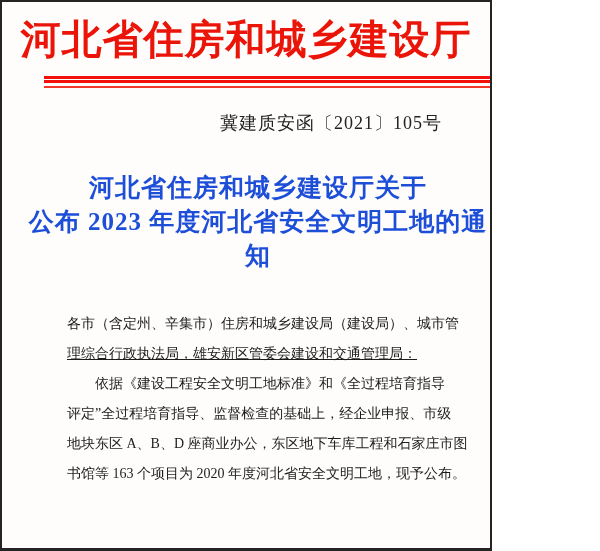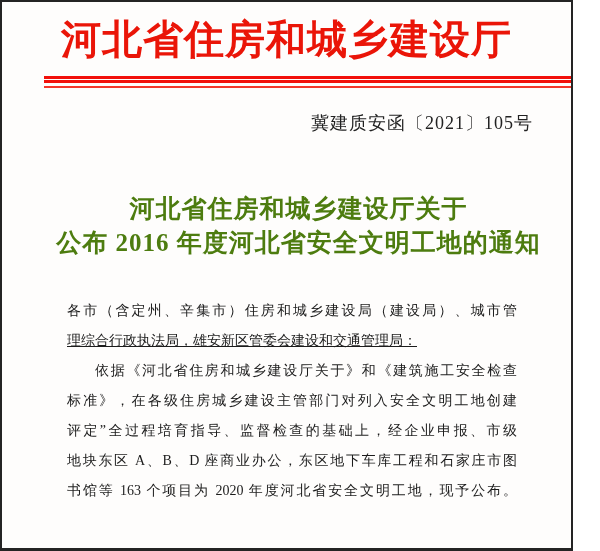--- a/index.html
+++ b/index.html
@@ -2,21 +2,21 @@
 <html lang="zh"><head>
 <meta charset="utf-8">
 <style>
   html, body {
     margin: 0;
     padding: 0;
     background: #ffffff;
   }
   .page {
     position: relative;
-    width: 573px;
+    width: 492px;
     height: 551px;
     box-sizing: border-box;
     border: 2px solid #242424;
     border-bottom-width: 3px;
     background: #fefdfc;
     overflow: hidden;
     font-family: "Liberation Serif", "DejaVu Serif", serif;
     color: #1a1a1a;
   }
   .agency {
@@ -32,33 +32,33 @@
     margin-top: 11px;
     margin-left: 42px;
     width: 528px;
   }
   .rule-a { height: 3px; background: #f2100a; }
   .rule-b { height: 3px; background: #f2100a; margin-top: 1px; }
   .rule-c { height: 2px; background: #f4372b; margin-top: 3px; }
   .docnum {
     margin-top: 25px;
     text-align: right;
-    padding-right: 38px;
+    padding-right: 48px;
     font-size: 18px;
     line-height: 20px;
     letter-spacing: 1px;
     color: #222222;
   }
   .title {
-    margin-top: 59px;
+    margin-top: 38px;
     text-align: center;
     font-size: 25px;
     line-height: 34px;
     font-weight: bold;
-    color: #4d7c0f;
+    color: #1d4ed8;
     letter-spacing: 1px;
     padding-left: 24px;
   }
   .body-text {
     margin: 36px 54px 0 65px;
     font-size: 14px;
     line-height: 30px;
     color: #1c1c1c;
   }
   .bl {
@@ -84,26 +84,25 @@
   <div class="rule">
     <div class="rule-a"></div>
     <div class="rule-b"></div>
     <div class="rule-c"></div>
   </div>
 
   <div class="docnum">冀建质安函〔2021〕105号</div>
 
   <div class="title">
     <div>河北省住房和城乡建设厅关于</div>
-    <div>公布 2016 年度河北省安全文明工地的通知</div>
+    <div>公布 2023 年度河北省安全文明工地的通知</div>
   </div>
 
   <div class="body-text">
     <div class="bl">各市（含定州、辛集市）住房和城乡建设局（建设局）、城市管</div>
     <div class="bl para-end">理综合行政执法局，雄安新区管委会建设和交通管理局：</div>
-    <div class="bl indent">依据《河北省住房和城乡建设厅关于》和《建筑施工安全检查</div>
-    <div class="bl">标准》，在各级住房城乡建设主管部门对列入安全文明工地创建</div>
+    <div class="bl indent">依据《建设工程安全文明工地标准》和《全过程培育指导</div>
     <div class="bl">评定”全过程培育指导、监督检查的基础上，经企业申报、市级</div>
     <div class="bl">地块东区 A、B、D 座商业办公，东区地下车库工程和石家庄市图</div>
     <div class="bl">书馆等 163 个项目为 2020 年度河北省安全文明工地，现予公布。</div>
   </div>
 
 </div>
 
 </body></html>

